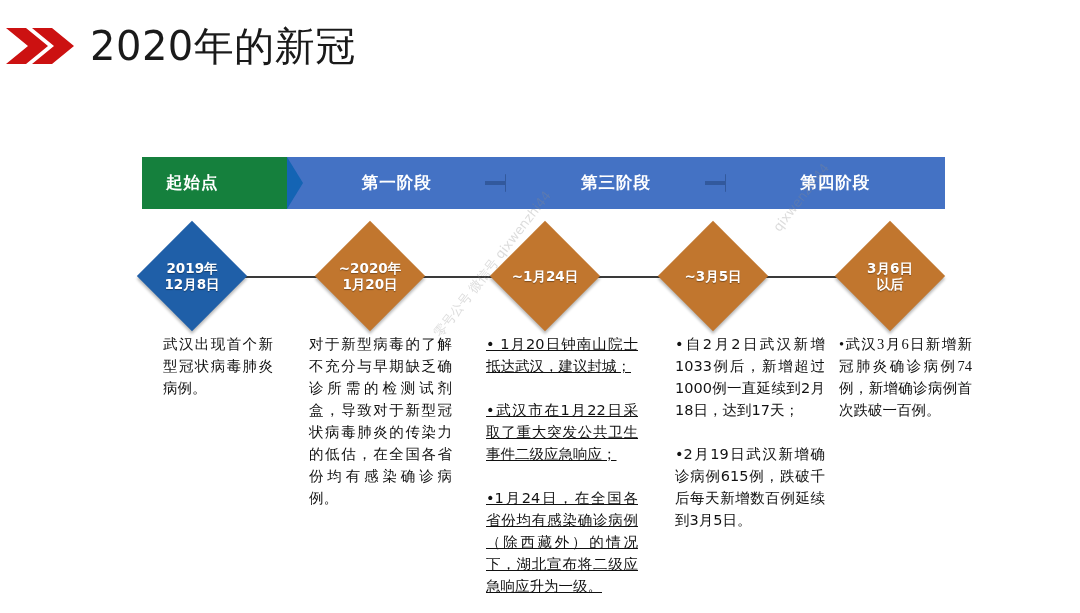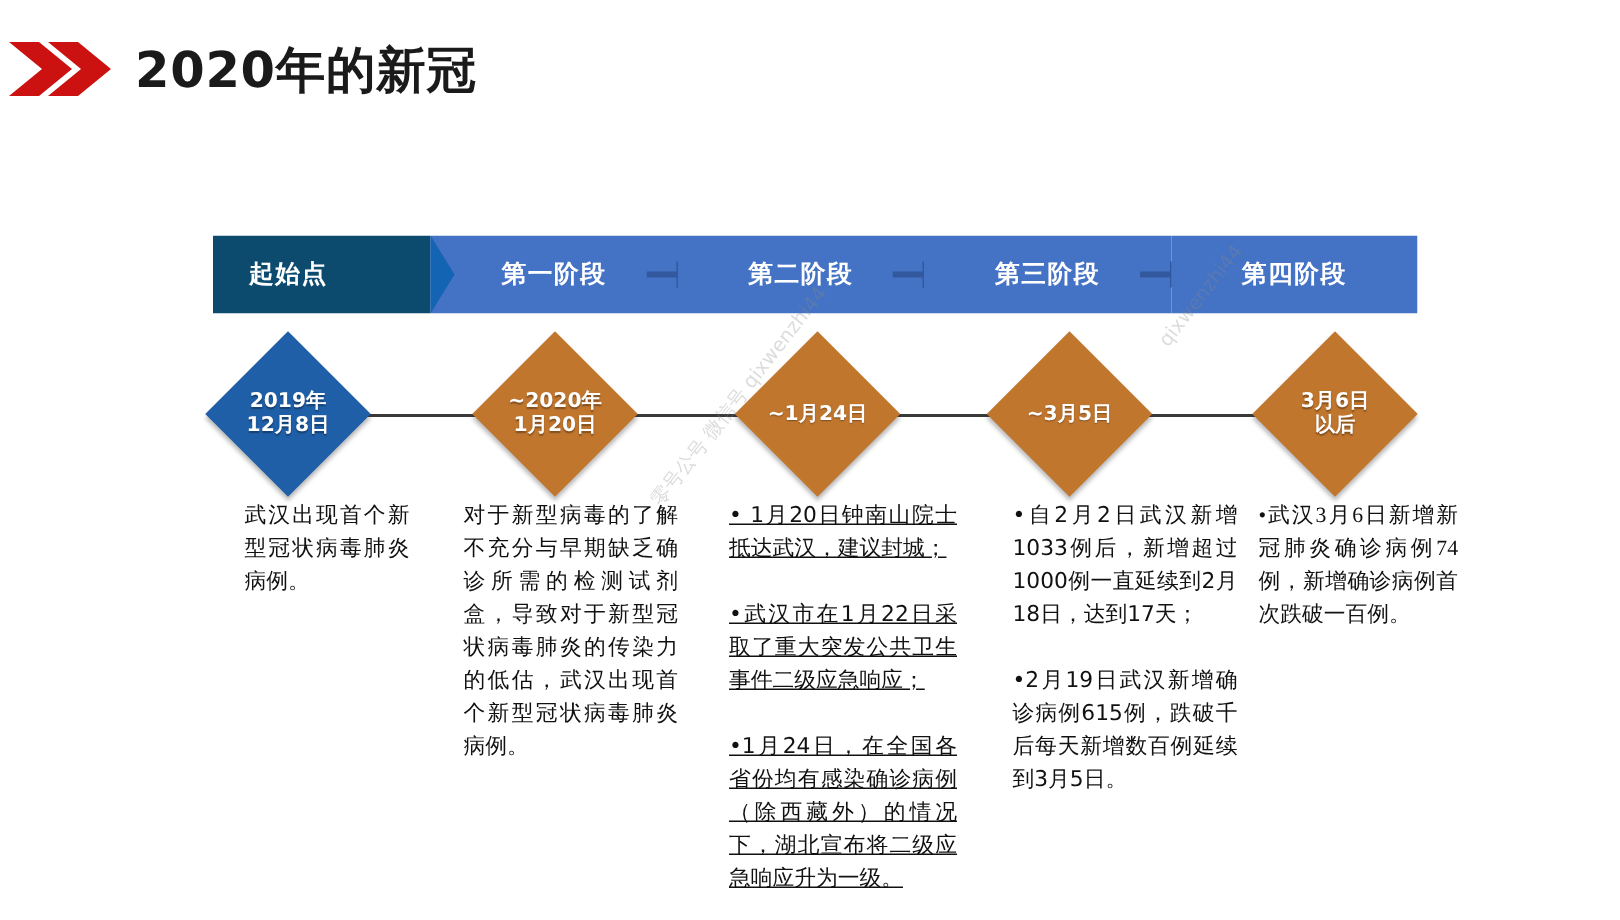--- a/index.html
+++ b/index.html
@@ -28,22 +28,22 @@
   }
   .chevrons {
     position: relative;
     width: 72px;
     height: 40px;
     margin-left: 4px;
     margin-right: 14px;
     flex: none;
   }
   .page-title {
-    font-size: 33px;
-    font-weight: bold;
+    font-size: 40px;
+    font-weight: normal;
     color: #1a1a1a;
     letter-spacing: 0.5px;
     white-space: nowrap;
     line-height: 1;
     font-family: "DejaVu Sans", "Liberation Sans", sans-serif;
   }
 
   
   .phase-bar {
     position: absolute;
@@ -60,21 +60,21 @@
     align-items: center;
     justify-content: center;
     color: #ffffff;
     font-weight: bold;
     font-size: 16.5px;
     letter-spacing: 1px;
     font-family: "DejaVu Sans", "Liberation Sans", sans-serif;
   }
   .phase-seg.first {
     width: 145px;
-    background: #0c4a6e;
+    background: #15803d;
     justify-content: flex-start;
     padding-left: 24px;
   }
   .phase-seg.rest {
     flex: 1 1 0;
     background: #4472c4;
     justify-content: center;
   }
   
   .seg-notch {
@@ -192,28 +192,20 @@
     </div>
     <div class="phase-seg rest">
       <span>第一阶段</span>
       <span class="arrow-sep" style="right:-21px;">
         <svg width="42" height="20" viewBox="0 0 42 20">
           <path d="M0,8 L20,8 L20,1 L40,10 L20,19 L20,12 L0,12 Z" fill="#2f5597" opacity="0.85"></path>
         </svg>
       </span>
     </div>
     <div class="phase-seg rest">
-      <span>第二阶段</span>
-      <span class="arrow-sep" style="right:-21px;">
-        <svg width="42" height="20" viewBox="0 0 42 20">
-          <path d="M0,8 L20,8 L20,1 L40,10 L20,19 L20,12 L0,12 Z" fill="#2f5597" opacity="0.85"></path>
-        </svg>
-      </span>
-    </div>
-    <div class="phase-seg rest">
       <span>第三阶段</span>
       <span class="arrow-sep" style="right:-21px;">
         <svg width="42" height="20" viewBox="0 0 42 20">
           <path d="M0,8 L20,8 L20,1 L40,10 L20,19 L20,12 L0,12 Z" fill="#2f5597" opacity="0.85"></path>
         </svg>
       </span>
     </div>
     <div class="phase-seg rest">
       <span>第四阶段</span>
     </div>
@@ -245,21 +237,21 @@
   </div>
   <div class="diamond" style="left:851px; background:#c1762e;">
     <span class="dlabel">3月6日
 以后</span>
   </div>
 
   <div class="watermark">零号公号 微信号 qixwenzhi44</div>
   <div class="watermark w2">qixwenzhi44</div>
 
   <div class="col" style="left:142px; width:110px;">武汉出现首个新型冠状病毒肺炎病例。</div>
-  <div class="col" style="left:288px; width:143px;">对于新型病毒的了解不充分与早期缺乏确诊所需的检测试剂盒，导致对于新型冠状病毒肺炎的传染力的低估，武汉出现首个新型冠状病毒肺炎病例。</div>
+  <div class="col" style="left:288px; width:143px;">对于新型病毒的了解不充分与早期缺乏确诊所需的检测试剂盒，导致对于新型冠状病毒肺炎的传染力的低估，在全国各省份均有感染确诊病例。</div>
   <div class="col" style="left:465px; width:152px;text-decoration:underline;">• 1月20日钟南山院士抵达武汉，建议封城；
 
 •武汉市在1月22日采取了重大突发公共卫生事件二级应急响应；
 
 •1月24日，在全国各省份均有感染确诊病例（除西藏外）的情况下，湖北宣布将二级应急响应升为一级。</div>
   <div class="col" style="left:654px; width:150px;">•自2月2日武汉新增1033例后，新增超过1000例一直延续到2月18日，达到17天；
 
 •2月19日武汉新增确诊病例615例，跌破千后每天新增数百例延续到3月5日。</div>
   <div class="col" style="left:818px; width:133px;font-family:Liberation Serif, serif;">•武汉3月6日新增新冠肺炎确诊病例74例，新增确诊病例首次跌破一百例。</div>
 

